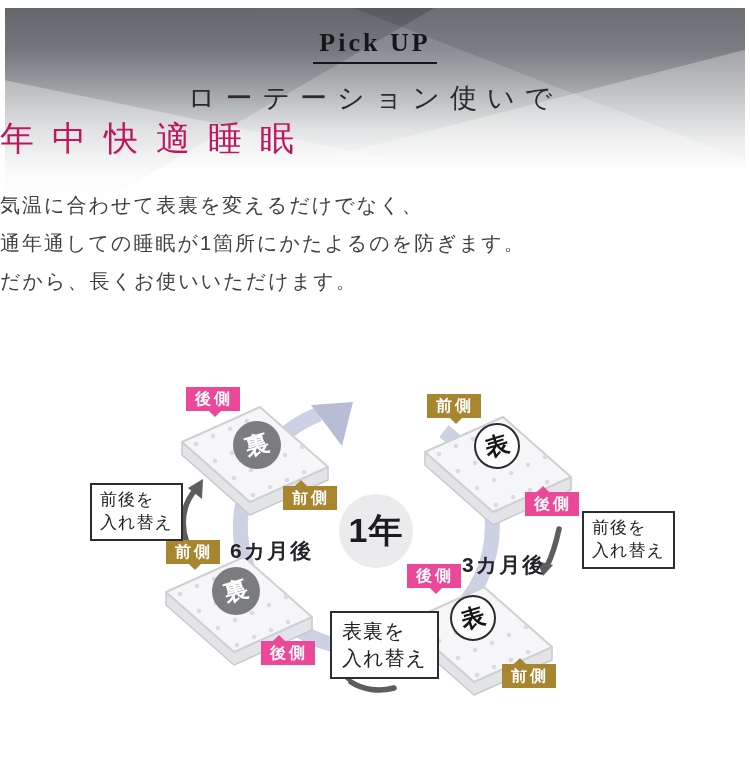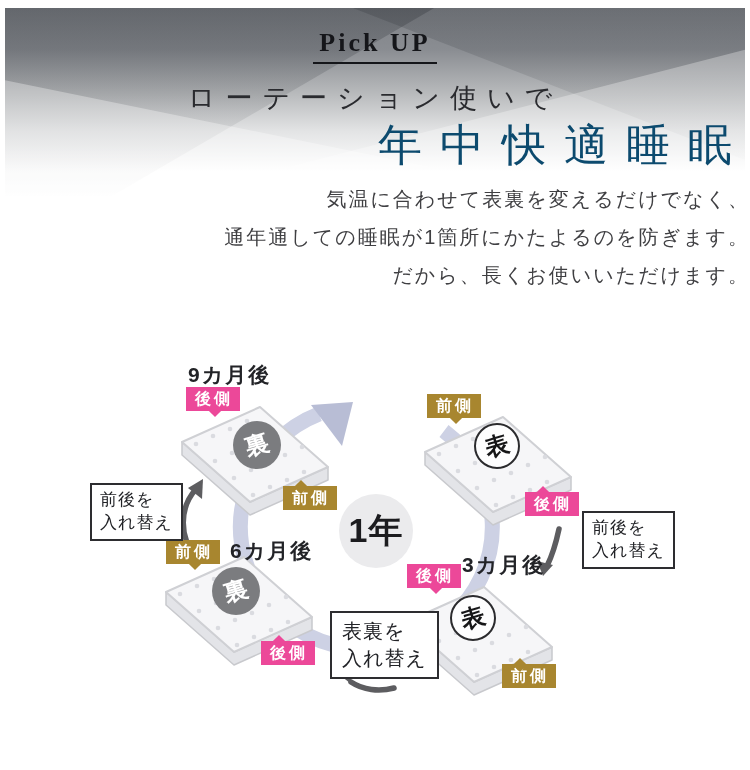--- a/index.html
+++ b/index.html
@@ -26,26 +26,26 @@
     font-size:26px; font-weight:600; letter-spacing:3px; color:#15161a;
     border-bottom:2px solid #15161a; padding:0 6px 4px;
   }
   
   .subtitle {
     position:absolute; top:80px; left:0; width:100%; text-align:center;
     font-family:"Liberation Serif","DejaVu Serif",serif;
     font-size:27px; font-weight:500; letter-spacing:10px; color:#2a2b2f;
   }
   .main-title {
-    position:absolute; top:116px; left:0; width:100%; text-align:right;
+    position:absolute; top:116px; left:0; width:100%; text-align:left;
     font-family:"Liberation Serif","DejaVu Serif",serif;
-    font-size:44px; font-weight:500; letter-spacing:18px; color:#0c4a6e;
-  }
-  
-  .body-text { position:absolute; top:180px; left:0; width:100%; text-align:right; }
+    font-size:34px; font-weight:500; letter-spacing:18px; color:#be185d;
+  }
+  
+  .body-text { position:absolute; top:186px; left:0; width:100%; text-align:left; }
   .body-text p { font-size:20px; letter-spacing:2px; color:#3f3f42; line-height:38px; }
   
   .svg-layer { position:absolute; left:0; top:0; width:750px; height:770px; }
   .stage-title { position:absolute; font-size:21px; font-weight:600; letter-spacing:2px; color:#222327; white-space:nowrap; }
   .tag {
     position:absolute; font-size:16px; font-weight:700; letter-spacing:3px; color:#fff;
     padding:2px 7px 3px 9px; white-space:nowrap; line-height:1.2;
   }
   .tag-navy { background-color:#ec4899; }
   .tag-gold { background-color:#a8862f; }
@@ -149,21 +149,20 @@
     <g stroke="#5d5d60" fill="#5d5d60">
       <path d="M559,529 C556,543 552,556 547,566" fill="none" stroke-width="5.5" stroke-linecap="round"></path>
       <polygon points="543,576 537,561 553,565" stroke="none"></polygon>
     </g>
     <g stroke="#5d5d60" fill="#5d5d60">
       <path d="M394,688 C379,692 363,690 351,682" fill="none" stroke-width="5.5" stroke-linecap="round"></path>
       <polygon points="337,673 354,667 350,683" stroke="none"></polygon>
     </g>
   </svg>
 
-  <div class="stage-title" style="left:188px;top:361px">9カ月後</div>
   <div class="stage-title" style="left:230px;top:537px">6カ月後</div>
   <div class="stage-title" style="left:462px;top:551px">3カ月後</div>
 
   <div class="tag tag-navy" style="left:186px;top:387px">
     <span>後側</span>
     <i class="tp tp-b"></i>
   </div>
   <div class="tag tag-gold" style="left:283px;top:486px">
     <span>前側</span>
     <i class="tp tp-t"></i>

